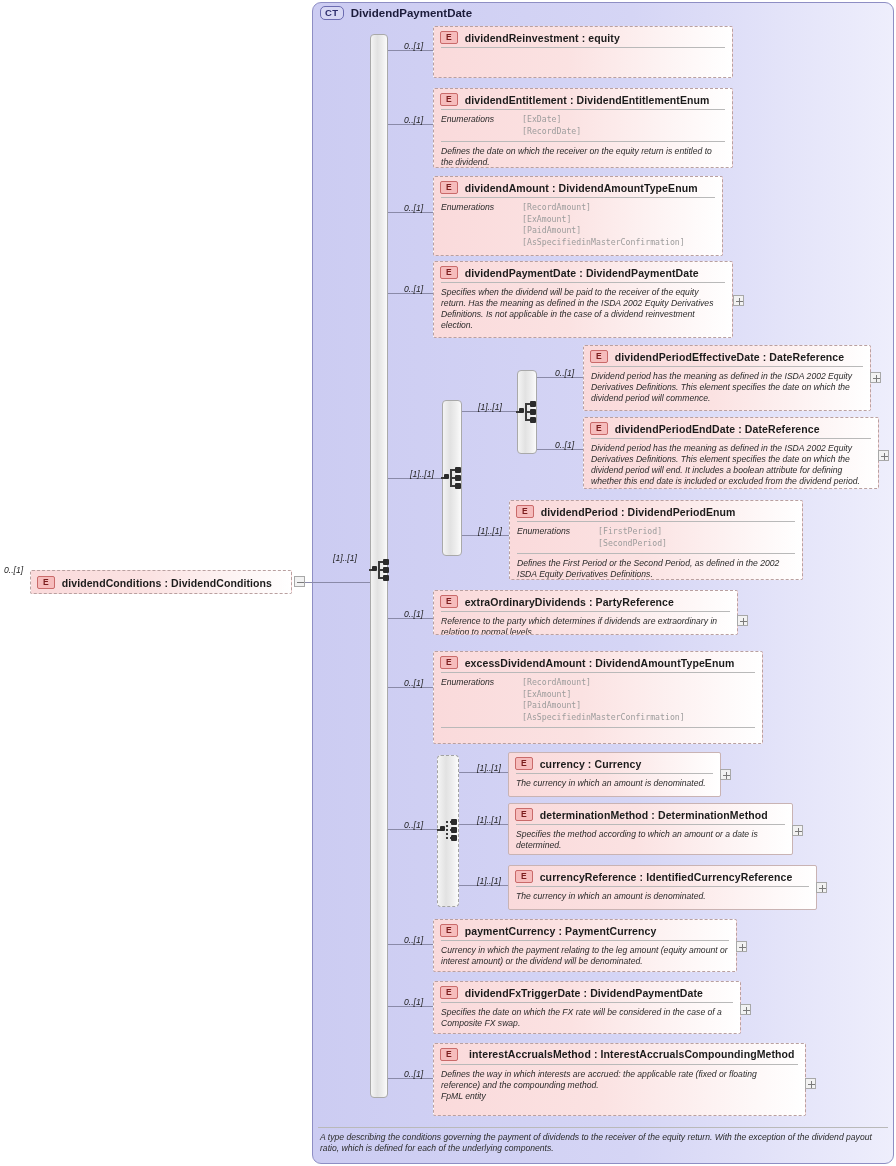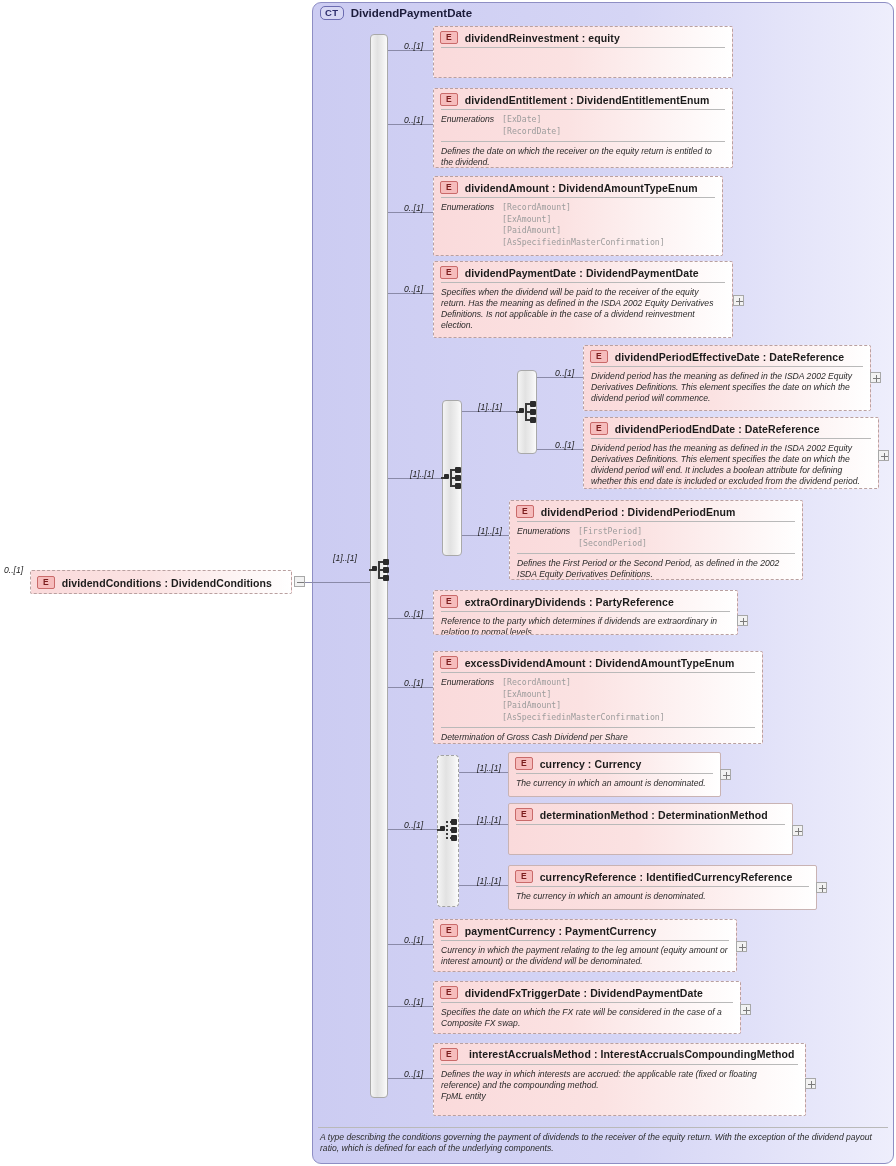--- a/index.html
+++ b/index.html
@@ -52,21 +52,21 @@
   }
   .elem.solid{border:1px solid #c9b3b3;}
   .elem-head{display:flex;align-items:center;gap:7px;padding:4px 6px 3px 6px;}
   .e-badge{
     border:1px solid #c96a6a;background:#f6bcbc;color:#7a1d1d;
     font-size:8.5px;font-weight:bold;line-height:9px;padding:1px 5px;border-radius:2px;
   }
   .elem-name{font-size:10.5px;font-weight:bold;color:#1b1b1b;letter-spacing:.1px;}
   .elem-name.wrap{text-align:center;width:100%;line-height:12px;}
   .sep{height:1px;background:#b9b9b9;margin:0 7px;}
-  .enum-row{display:flex;padding:4px 6px 4px 7px;gap:8px;}
+  .enum-row{display:flex;padding:4px 6px 4px 7px;gap:28px;}
   .enum-label{font-size:8.6px;font-style:italic;color:#2a2a2a;white-space:nowrap;}
   .enum-vals{font-size:8.2px;color:#9c9c9c;line-height:11.5px;
              font-family:"DejaVu Sans Mono","Liberation Mono",monospace;}
   .doc{font-size:8.6px;font-style:italic;color:#2b2b2b;line-height:11px;padding:4px 8px 5px 7px;}
 
   
   .expander{
     position:absolute;width:11px;height:11px;box-sizing:border-box;
     border:1px solid #a8a8a8;background:#f2f2f2;
   }
@@ -256,21 +256,20 @@
   <div class="elem-head">
     <span class="e-badge">E</span>
     <span class="elem-name">excessDividendAmount : DividendAmountTypeEnum</span>
   </div>
   <div class="sep"></div>
   <div class="enum-row">
     <span class="enum-label">Enumerations</span>
     <span class="enum-vals">[RecordAmount]<br>[ExAmount]<br>[PaidAmount]<br>[AsSpecifiedinMasterConfirmation]</span>
   </div>
   <div class="sep"></div>
-  <div class="doc">Determination of Gross Cash Dividend per Share</div>
 </div>
 
 <div class="hline" style="left:388px;top:829px;width:50px;"></div>
 <div class="card abs" style="left:404px;top:820px;">0..[1]</div>
 <div class="rail dashed abs" style="left:437px;top:755px;width:22px;height:152px;"></div>
 <div class="comp choice abs" style="left:437px;top:818px;">
   <div class="stem"></div>
     <div class="knob"></div>
     <div class="spine"></div>
   <div class="arm a1"></div>
@@ -294,20 +293,21 @@
 <div class="expander plus" style="left:720px;top:769px;"></div>
 
 <div class="hline" style="left:459px;top:824px;width:50px;"></div>
 <div class="card abs" style="left:477px;top:815px;">[1]..[1]</div>
 <div class="elem solid" style="left:508px;top:803px;width:285px;height:52px;">
   <div class="elem-head">
     <span class="e-badge">E</span>
     <span class="elem-name">determinationMethod : DeterminationMethod</span>
   </div>
   <div class="sep"></div>
+  <div class="doc">Specifies the method according to which an amount or a date is determined.</div>
 </div>
 <div class="expander plus" style="left:792px;top:825px;"></div>
 
 <div class="hline" style="left:459px;top:885px;width:50px;"></div>
 <div class="card abs" style="left:477px;top:876px;">[1]..[1]</div>
 <div class="elem solid" style="left:508px;top:865px;width:309px;height:45px;">
   <div class="elem-head">
     <span class="e-badge">E</span>
     <span class="elem-name">currencyReference : IdentifiedCurrencyReference</span>
   </div>

